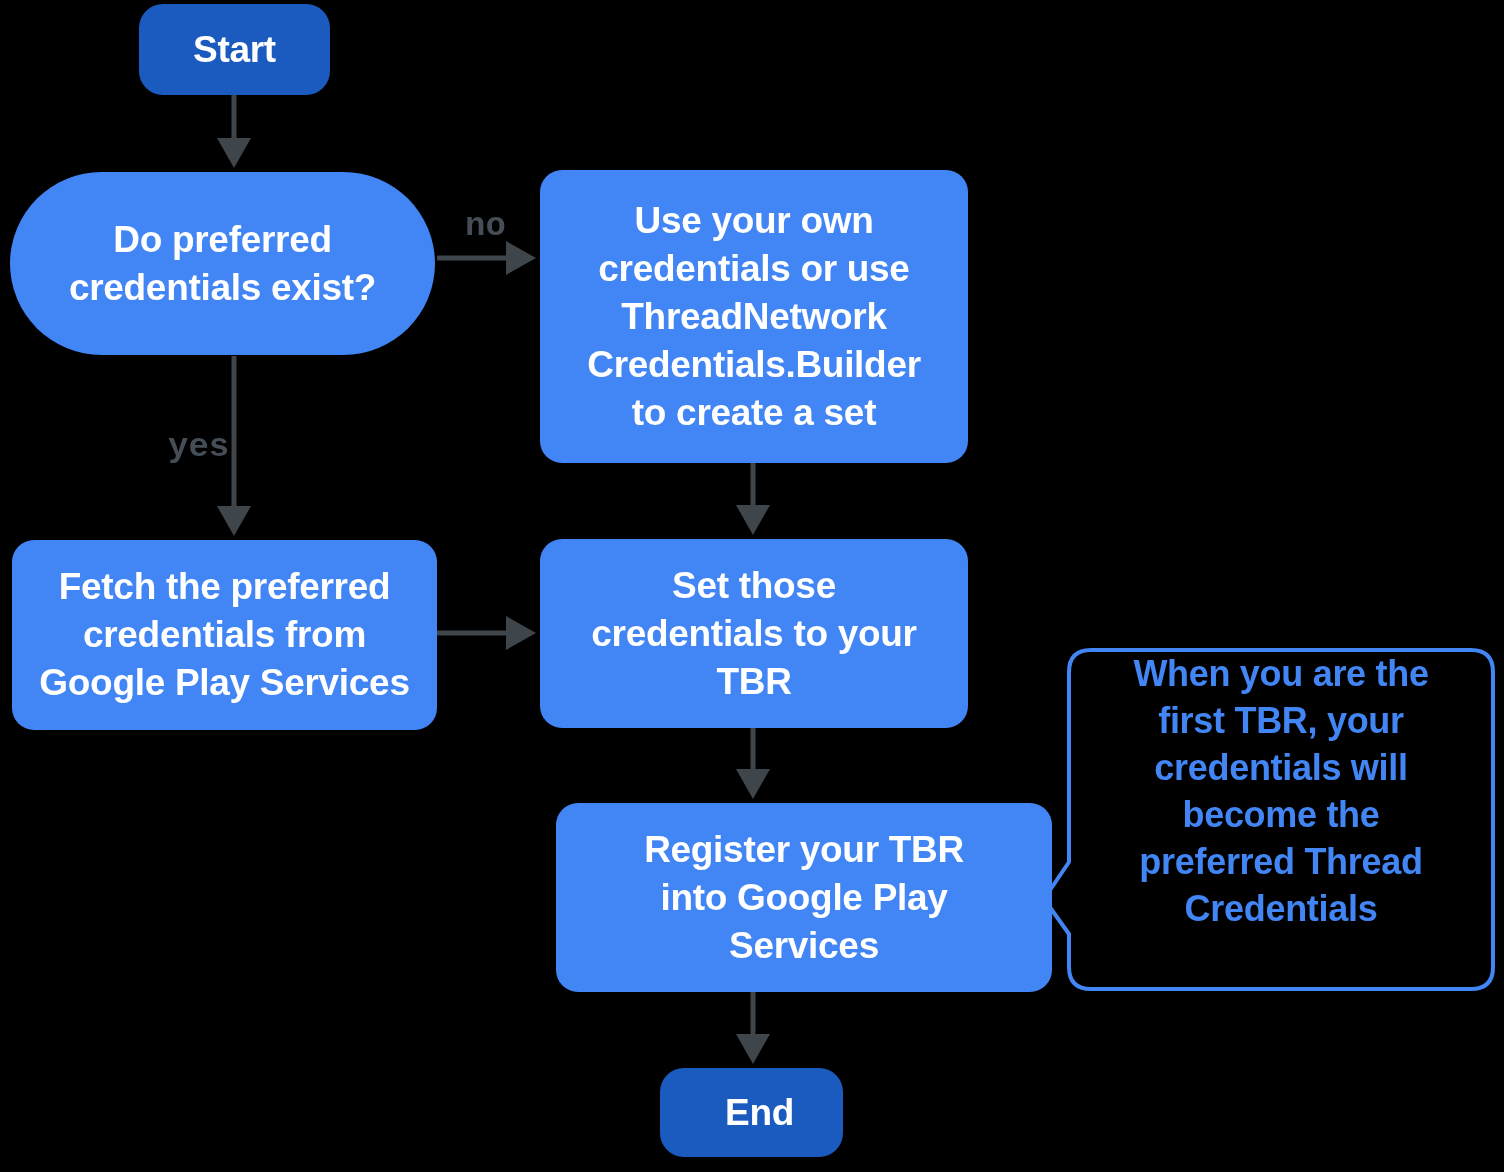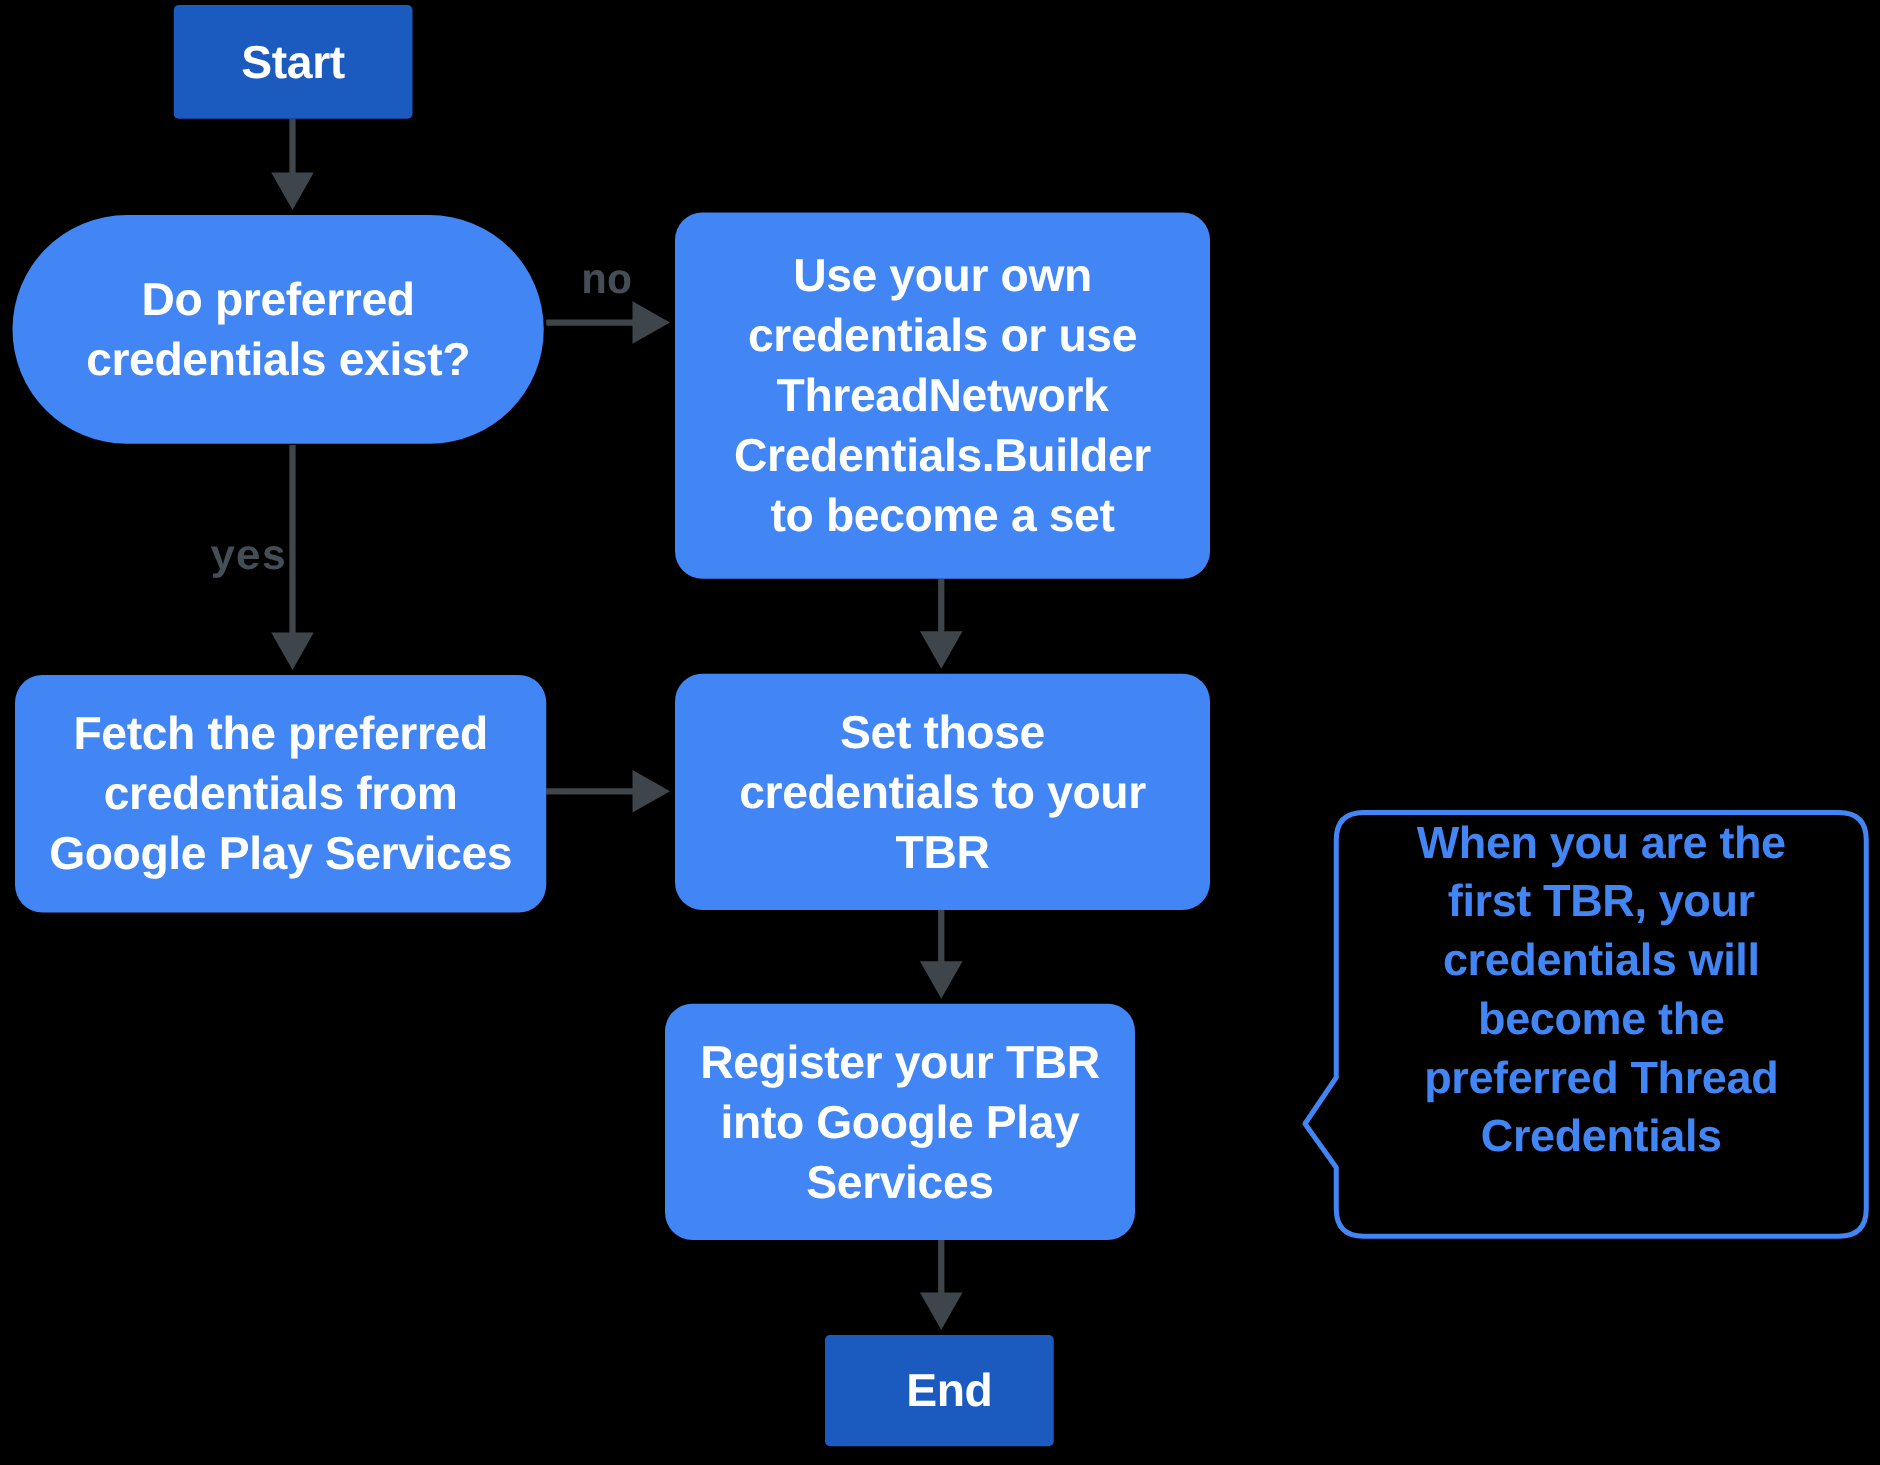--- a/index.html
+++ b/index.html
@@ -33,31 +33,31 @@
     white-space: pre-line;
     font-size: 37px;
     line-height: 48px;
     font-weight: 600;
     letter-spacing: -0.3px;
   }
   .node.terminal {
     background: var(--terminal);
     font-size: 37px;
     font-weight: 700;
-    border-radius: 4px;
+    border-radius: 24px;
   }
   .node.process { border-radius: 22px; }
   .node.decision { border-radius: 92px; }
 
   #node-start    { left: 139px; top: 4px;    width: 191px; height: 91px; }
   #node-decision { left: 10px;  top: 172px;  width: 425px; height: 183px; }
   #node-use-own  { left: 540px; top: 170px;  width: 428px; height: 293px; }
   #node-fetch    { left: 12px;  top: 540px;  width: 425px; height: 190px; text-align: center; }
   #node-set      { left: 540px; top: 539px;  width: 428px; height: 189px; }
-  #node-register { left: 532px; top: 803px;  width: 376px; height: 189px; }
+  #node-register { left: 556px; top: 803px;  width: 496px; height: 189px; }
   #node-end      { left: 660px; top: 1068px; width: 183px; height: 89px; padding-left: 16px; }
 
   .edge-label {
     position: absolute;
     color: var(--edge-label);
     font-size: 34px;
     font-weight: 600;
     font-family: Liberation Mono, monospace;
   }
   #edge-label-no  { left: 465px; top: 207px; }
@@ -154,21 +154,21 @@
   <div class="node decision" id="node-decision">
     <span>Do preferred
 credentials exist?</span>
   </div>
 
   <div class="node process" id="node-use-own">
     <span>Use your own
 credentials or use
 ThreadNetwork
 Credentials.Builder
-to become a set</span>
+to create a set</span>
   </div>
 
   <div class="node process" id="node-fetch">
     <span>Fetch the preferred
 credentials from
 Google Play Services</span>
   </div>
 
   <div class="node process" id="node-set">
     <span>Set those

